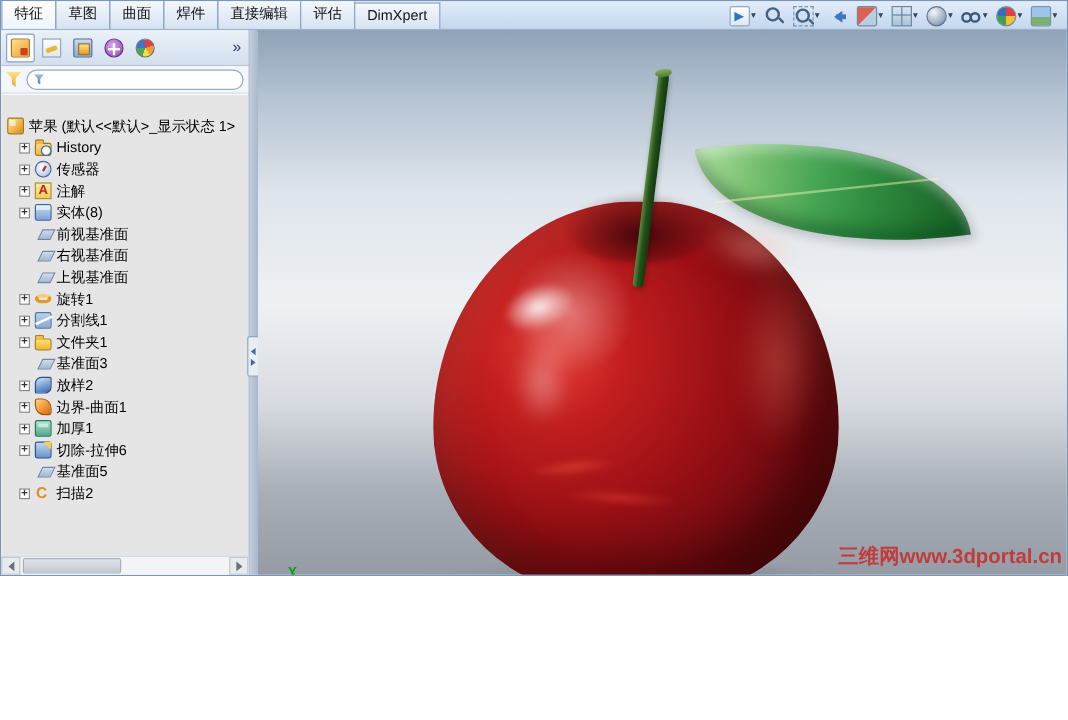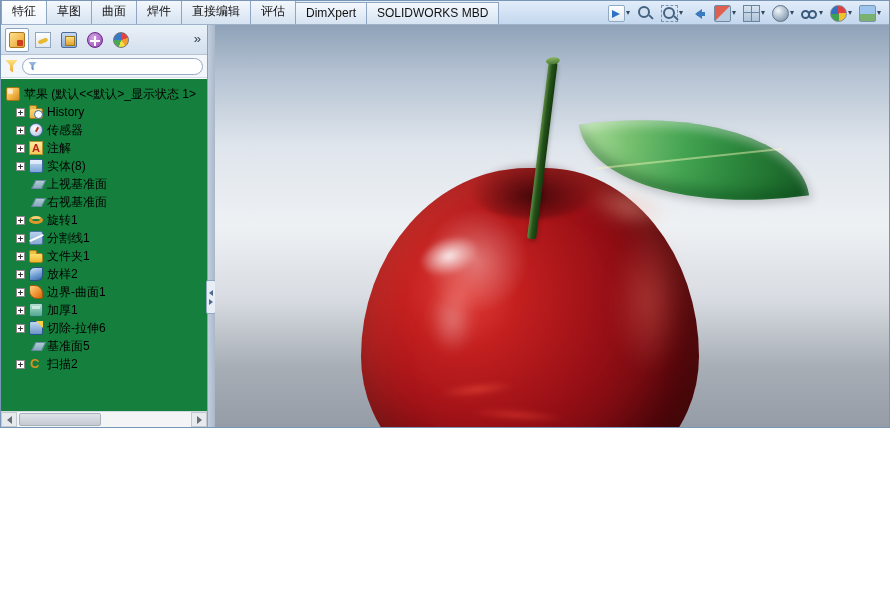--- a/index.html
+++ b/index.html
@@ -1,17 +1,17 @@
 <!DOCTYPE html>
 <html><head>
 <meta charset="utf-8">
 <style>
   html,body{margin:0;padding:0;background:#fff;}
   *{box-sizing:border-box;}
-  .app{position:relative;width:890px;height:428px;overflow:hidden;
+  .app{position:relative;width:890px;height:480px;overflow:hidden;
        font-family:"Liberation Sans","DejaVu Sans",sans-serif;
        border:1px solid #7a96b6;background:#dce6f2;}
 
   
   .top-bar{position:absolute;left:0;top:0;width:100%;height:24px;
            background:linear-gradient(#e2edfa,#c3d7ee);border-bottom:1px solid #9db1c9;}
   .rtabs{position:absolute;left:0;bottom:0;display:flex;align-items:flex-end;height:24px;}
   .rtab{font-size:12px;color:#111;padding:3px 10px 4px;border:1px solid #8ea6c2;border-bottom:none;
         background:linear-gradient(#f4f8fd,#d6e3f2);white-space:nowrap;margin-right:-1px;cursor:default;}
   .rtab.active{background:linear-gradient(#ffffff,#eef5fc);padding-top:4px;}
@@ -52,21 +52,21 @@
   .micon[data-name="dimxpertmanager-tab-icon"]::before{content:"";position:absolute;left:2px;top:7px;width:10px;height:2px;background:#fff;}
   .micon[data-name="dimxpertmanager-tab-icon"]::after{content:"";position:absolute;left:6px;top:3px;width:2px;height:10px;background:#fff;}
   .micon[data-name="displaymanager-tab-icon"]{border-radius:50%;border:1px solid #777;background:conic-gradient(#e84040 0 20%,#f0a030 20% 40%,#f0e040 40% 55%,#48a858 55% 75%,#3878c8 75% 100%);}
   .overflow{position:absolute;right:6px;top:6px;font-size:13px;color:#2a3e56;cursor:default;}
 
   .filter-row{height:23px;display:flex;align-items:center;gap:4px;padding:0 4px;background:#f3f6fa;border-bottom:1px solid #d5dde8;}
   .filter-ico{width:13px;height:13px;flex:0 0 13px;background:linear-gradient(#ffe080,#e8a830);clip-path:polygon(0 0,100% 0,62% 45%,62% 100%,38% 82%,38% 45%);}
   .filter-box{flex:1;height:17px;background:#fff;border:1px solid #97abc2;border-radius:9px;display:flex;align-items:center;padding:0 5px;gap:4px;}
   .funnel{width:9px;height:9px;background:linear-gradient(#9cc0e4,#4a7ab0);clip-path:polygon(0 0,100% 0,62% 45%,62% 100%,38% 82%,38% 45%);}
 
-  .tree{position:absolute;left:0;top:54px;right:0;bottom:16px;background:#15803d;overflow:hidden;padding-top:6px;}
+  .tree{position:absolute;left:0;top:54px;right:0;bottom:16px;background:#e5e5e5;overflow:hidden;padding-top:17px;}
   .trow{display:flex;align-items:center;gap:4px;height:18px;padding-left:15px;font-size:12px;color:#000;white-space:nowrap;cursor:default;}
   .trow.root{padding-left:5px;}
   .tlabel{line-height:14px;}
   .exp{width:9px;height:9px;flex:0 0 9px;border:1px solid #898989;background:#fff;font:bold 9px/7px "DejaVu Sans Mono",monospace;text-align:center;color:#333;}
   .exp.hidden{visibility:hidden;}
 
   .ticon{width:14px;height:14px;position:relative;flex:0 0 14px;display:inline-block;}
   .ticon[data-name="part-icon"]{background:linear-gradient(135deg,#ffe890,#f0b040 60%,#d08820);border:1px solid #a07818;border-radius:2px;}
   .ticon[data-name="part-icon"]::after{content:"";position:absolute;left:1px;top:1px;width:5px;height:5px;background:rgba(255,255,255,.6);border-radius:1px;}
   .ticon[data-name="history-icon"]{background:linear-gradient(#ffd878,#eab84a);border:1px solid #9a7a20;border-radius:2px;margin-top:2px;height:11px;}
@@ -162,21 +162,20 @@
 
   <div class="top-bar" data-name="ribbon-tab-bar">
     <div class="rtabs" data-name="ribbon-tabs">
         <div class="rtab active" data-name="ribbon-tab-features">特征</div>
         <div class="rtab" data-name="ribbon-tab-sketch">草图</div>
         <div class="rtab" data-name="ribbon-tab-surfaces">曲面</div>
         <div class="rtab" data-name="ribbon-tab-weldments">焊件</div>
         <div class="rtab" data-name="ribbon-tab-direct-editing">直接编辑</div>
         <div class="rtab" data-name="ribbon-tab-evaluate">评估</div>
         <div class="rtab" data-name="ribbon-tab-dimxpert">DimXpert</div>
-        <div class="rtab" data-name="ribbon-tab-solidworks-mbd">SOLIDWORKS MBD</div>
       </div>
     <div class="vtools" data-name="view-toolbar">
         <span class="vgroup" data-name="3d-views-button">
           <span class="vicon" data-name="3d-views-icon"></span>
           <span class="varrow" data-name="dropdown-arrow-icon">▾</span>
         </span>
         <span class="vgroup" data-name="zoom-fit-button">
           <span class="vicon" data-name="zoom-fit-icon"></span>
         </span>
         <span class="vgroup" data-name="zoom-area-button">
@@ -264,41 +263,51 @@
             <span class="tlabel" data-name="tree-item-label">注解</span>
           </div>
           <div class="trow" data-name="tree-item">
             <span class="exp" data-name="expand-icon">+</span>
             <span class="ticon" data-name="solid-bodies-icon"></span>
             <span class="tlabel" data-name="tree-item-label">实体(8)</span>
           </div>
           <div class="trow" data-name="tree-item">
             <span class="exp hidden" data-name="expand-spacer"></span>
             <span class="ticon" data-name="plane-icon"></span>
+            <span class="tlabel" data-name="tree-item-label">前视基准面</span>
+          </div>
+          <div class="trow" data-name="tree-item">
+            <span class="exp hidden" data-name="expand-spacer"></span>
+            <span class="ticon" data-name="plane-icon"></span>
+            <span class="tlabel" data-name="tree-item-label">右视基准面</span>
+          </div>
+          <div class="trow" data-name="tree-item">
+            <span class="exp hidden" data-name="expand-spacer"></span>
+            <span class="ticon" data-name="plane-icon"></span>
             <span class="tlabel" data-name="tree-item-label">上视基准面</span>
-          </div>
-          <div class="trow" data-name="tree-item">
-            <span class="exp hidden" data-name="expand-spacer"></span>
-            <span class="ticon" data-name="plane-icon"></span>
-            <span class="tlabel" data-name="tree-item-label">右视基准面</span>
           </div>
           <div class="trow" data-name="tree-item">
             <span class="exp" data-name="expand-icon">+</span>
             <span class="ticon" data-name="revolve-icon"></span>
             <span class="tlabel" data-name="tree-item-label">旋转1</span>
           </div>
           <div class="trow" data-name="tree-item">
             <span class="exp" data-name="expand-icon">+</span>
             <span class="ticon" data-name="split-line-icon"></span>
             <span class="tlabel" data-name="tree-item-label">分割线1</span>
           </div>
           <div class="trow" data-name="tree-item">
             <span class="exp" data-name="expand-icon">+</span>
             <span class="ticon" data-name="folder-icon"></span>
             <span class="tlabel" data-name="tree-item-label">文件夹1</span>
+          </div>
+          <div class="trow" data-name="tree-item">
+            <span class="exp hidden" data-name="expand-spacer"></span>
+            <span class="ticon" data-name="plane-icon"></span>
+            <span class="tlabel" data-name="tree-item-label">基准面3</span>
           </div>
           <div class="trow" data-name="tree-item">
             <span class="exp" data-name="expand-icon">+</span>
             <span class="ticon" data-name="loft-icon"></span>
             <span class="tlabel" data-name="tree-item-label">放样2</span>
           </div>
           <div class="trow" data-name="tree-item">
             <span class="exp" data-name="expand-icon">+</span>
             <span class="ticon" data-name="boundary-surface-icon"></span>
             <span class="tlabel" data-name="tree-item-label">边界-曲面1</span>
@@ -364,15 +373,16 @@
       <line x1="30" y1="58" x2="30" y2="18" stroke="#00a000" stroke-width="2"></line>
       <polygon points="30,10 26,19 34,19" fill="#00a000"></polygon>
       <text x="25" y="13" fill="#00a000" font-size="11" font-weight="bold" data-name="triad-y-label">Y</text>
       <line x1="30" y1="58" x2="8" y2="70" stroke="#cc0000" stroke-width="2"></line>
       <polygon points="2,73 11,65 14,72" fill="#cc0000"></polygon>
       <text x="0" y="85" fill="#cc0000" font-size="11" font-weight="bold" data-name="triad-x-label">X</text>
       <line x1="30" y1="58" x2="48" y2="70" stroke="#2020cc" stroke-width="2"></line>
       <polygon points="54,73 45,65 42,72" fill="#2020cc"></polygon>
     </svg>
 
+    <div class="watermark" data-name="watermark">三维网www.3dportal.cn</div>
   </div>
 
 </div>
 
 </body></html>

